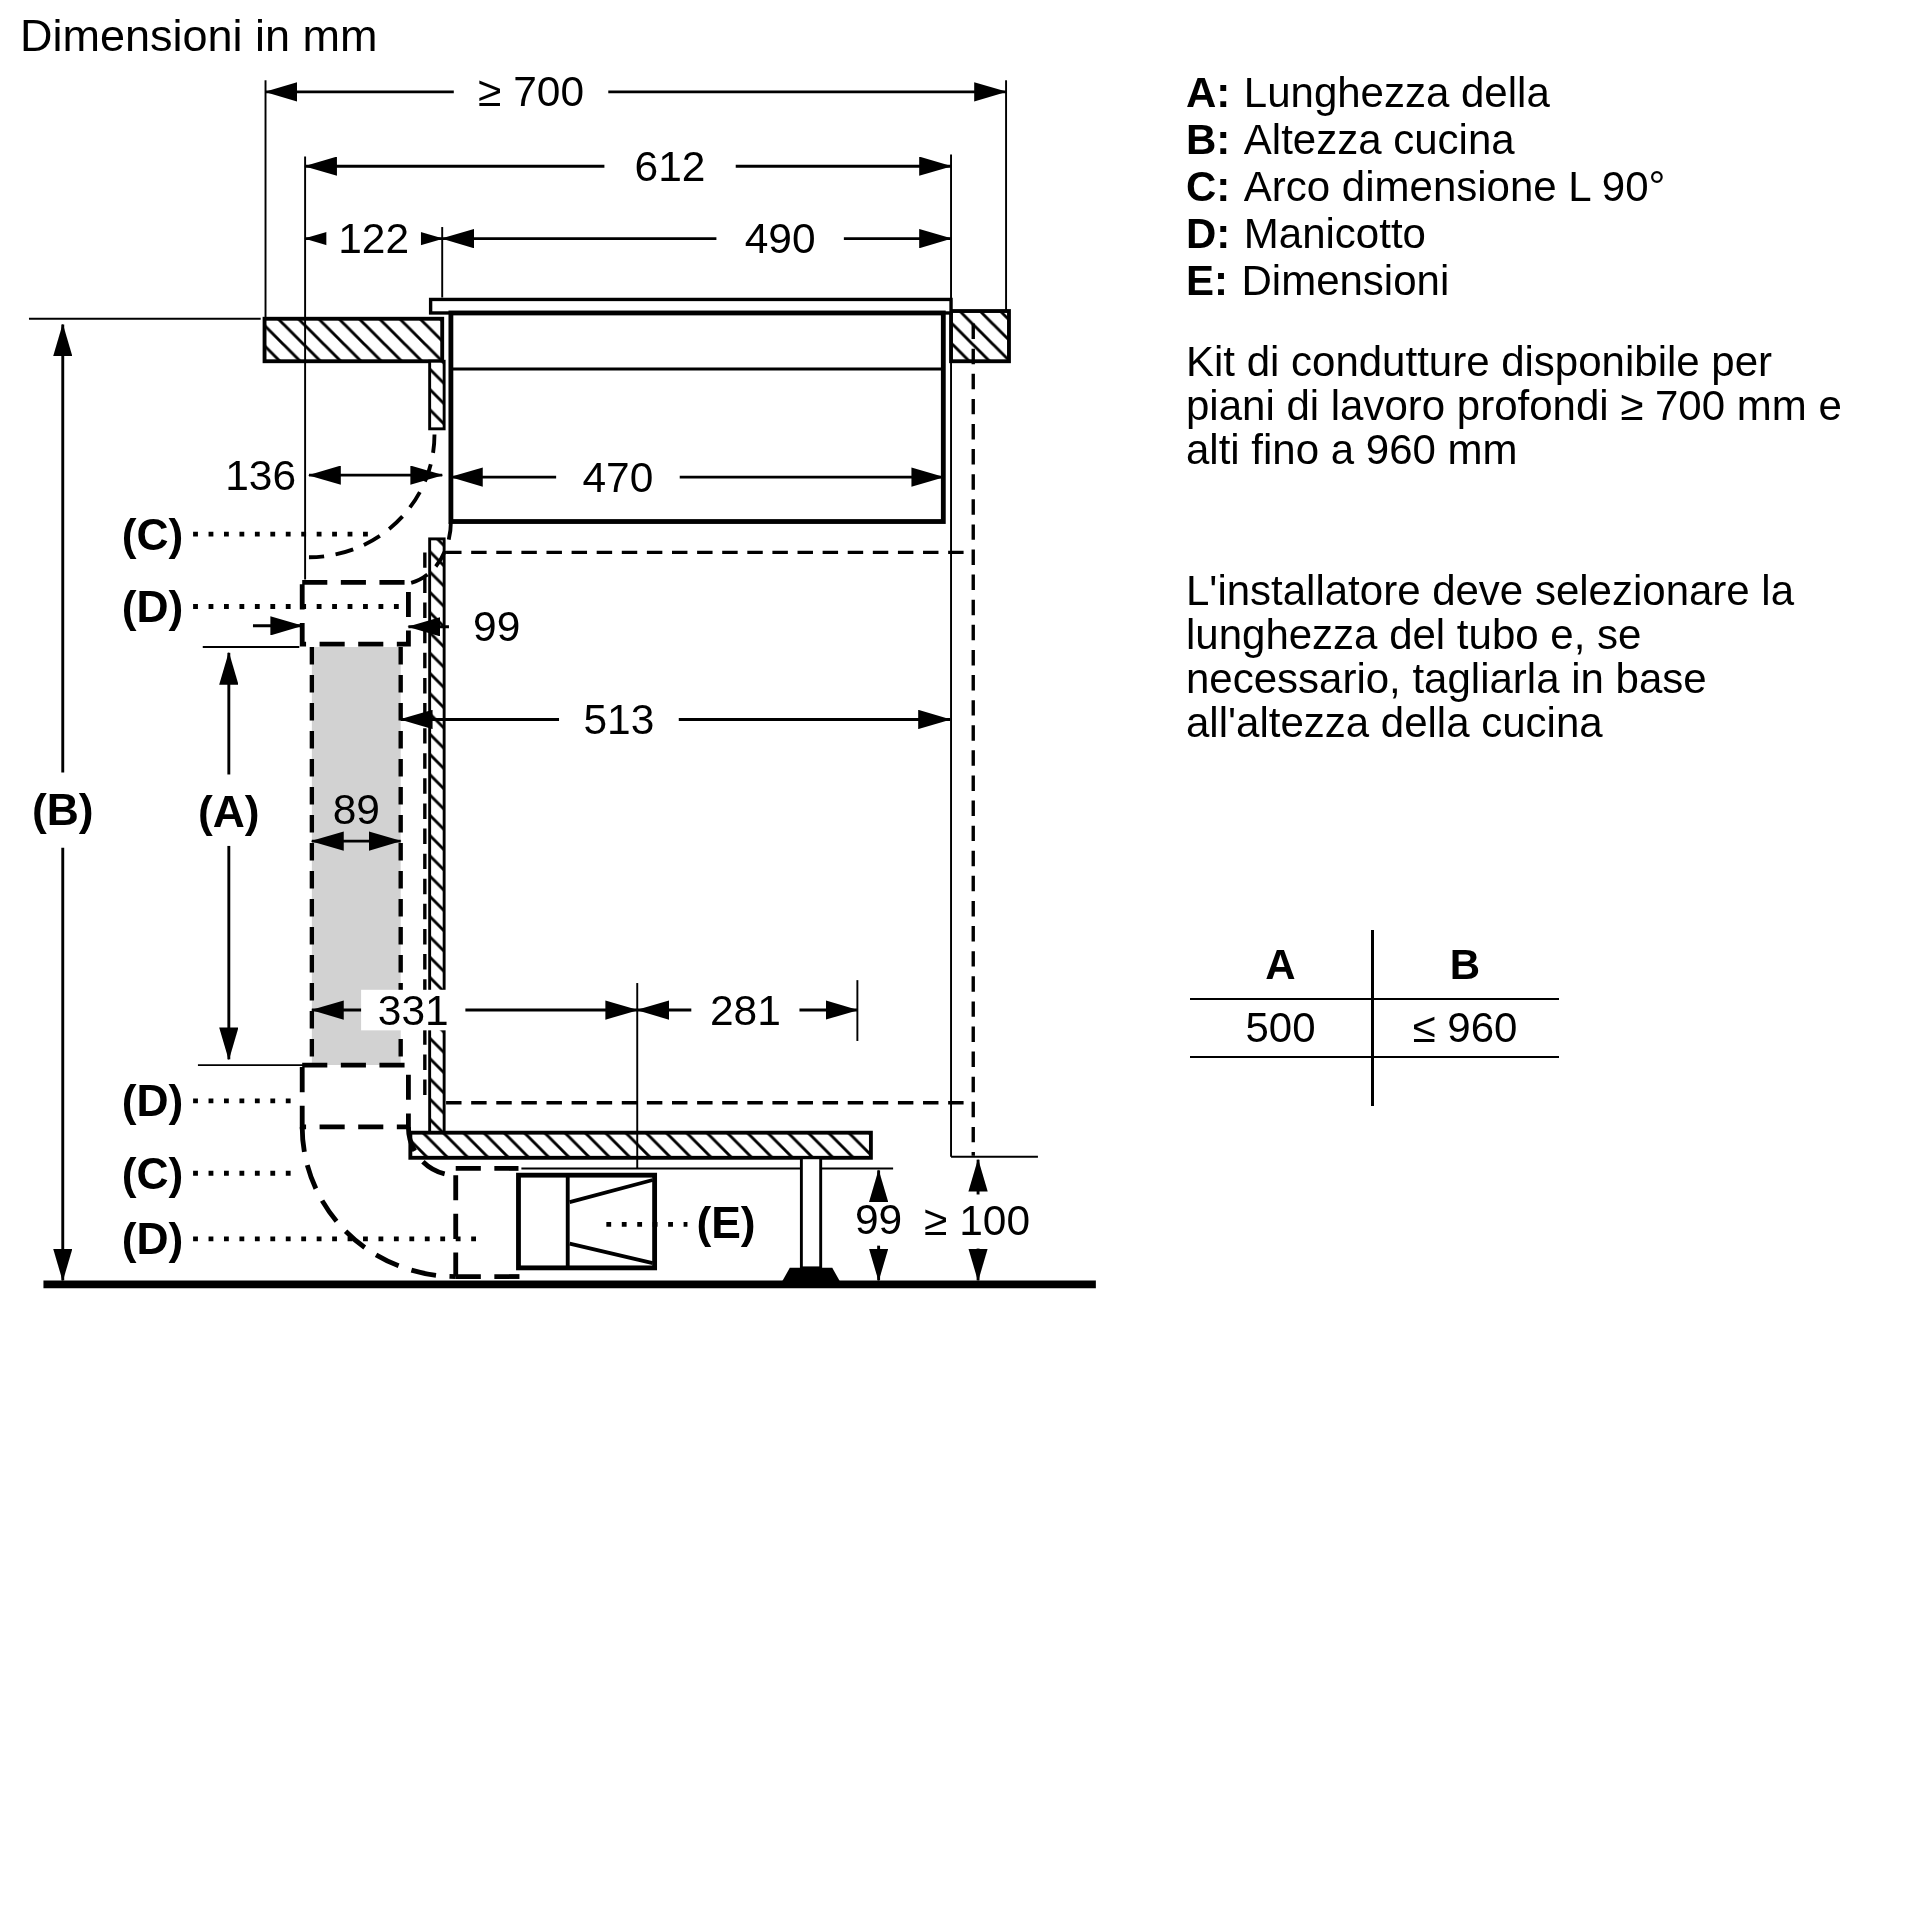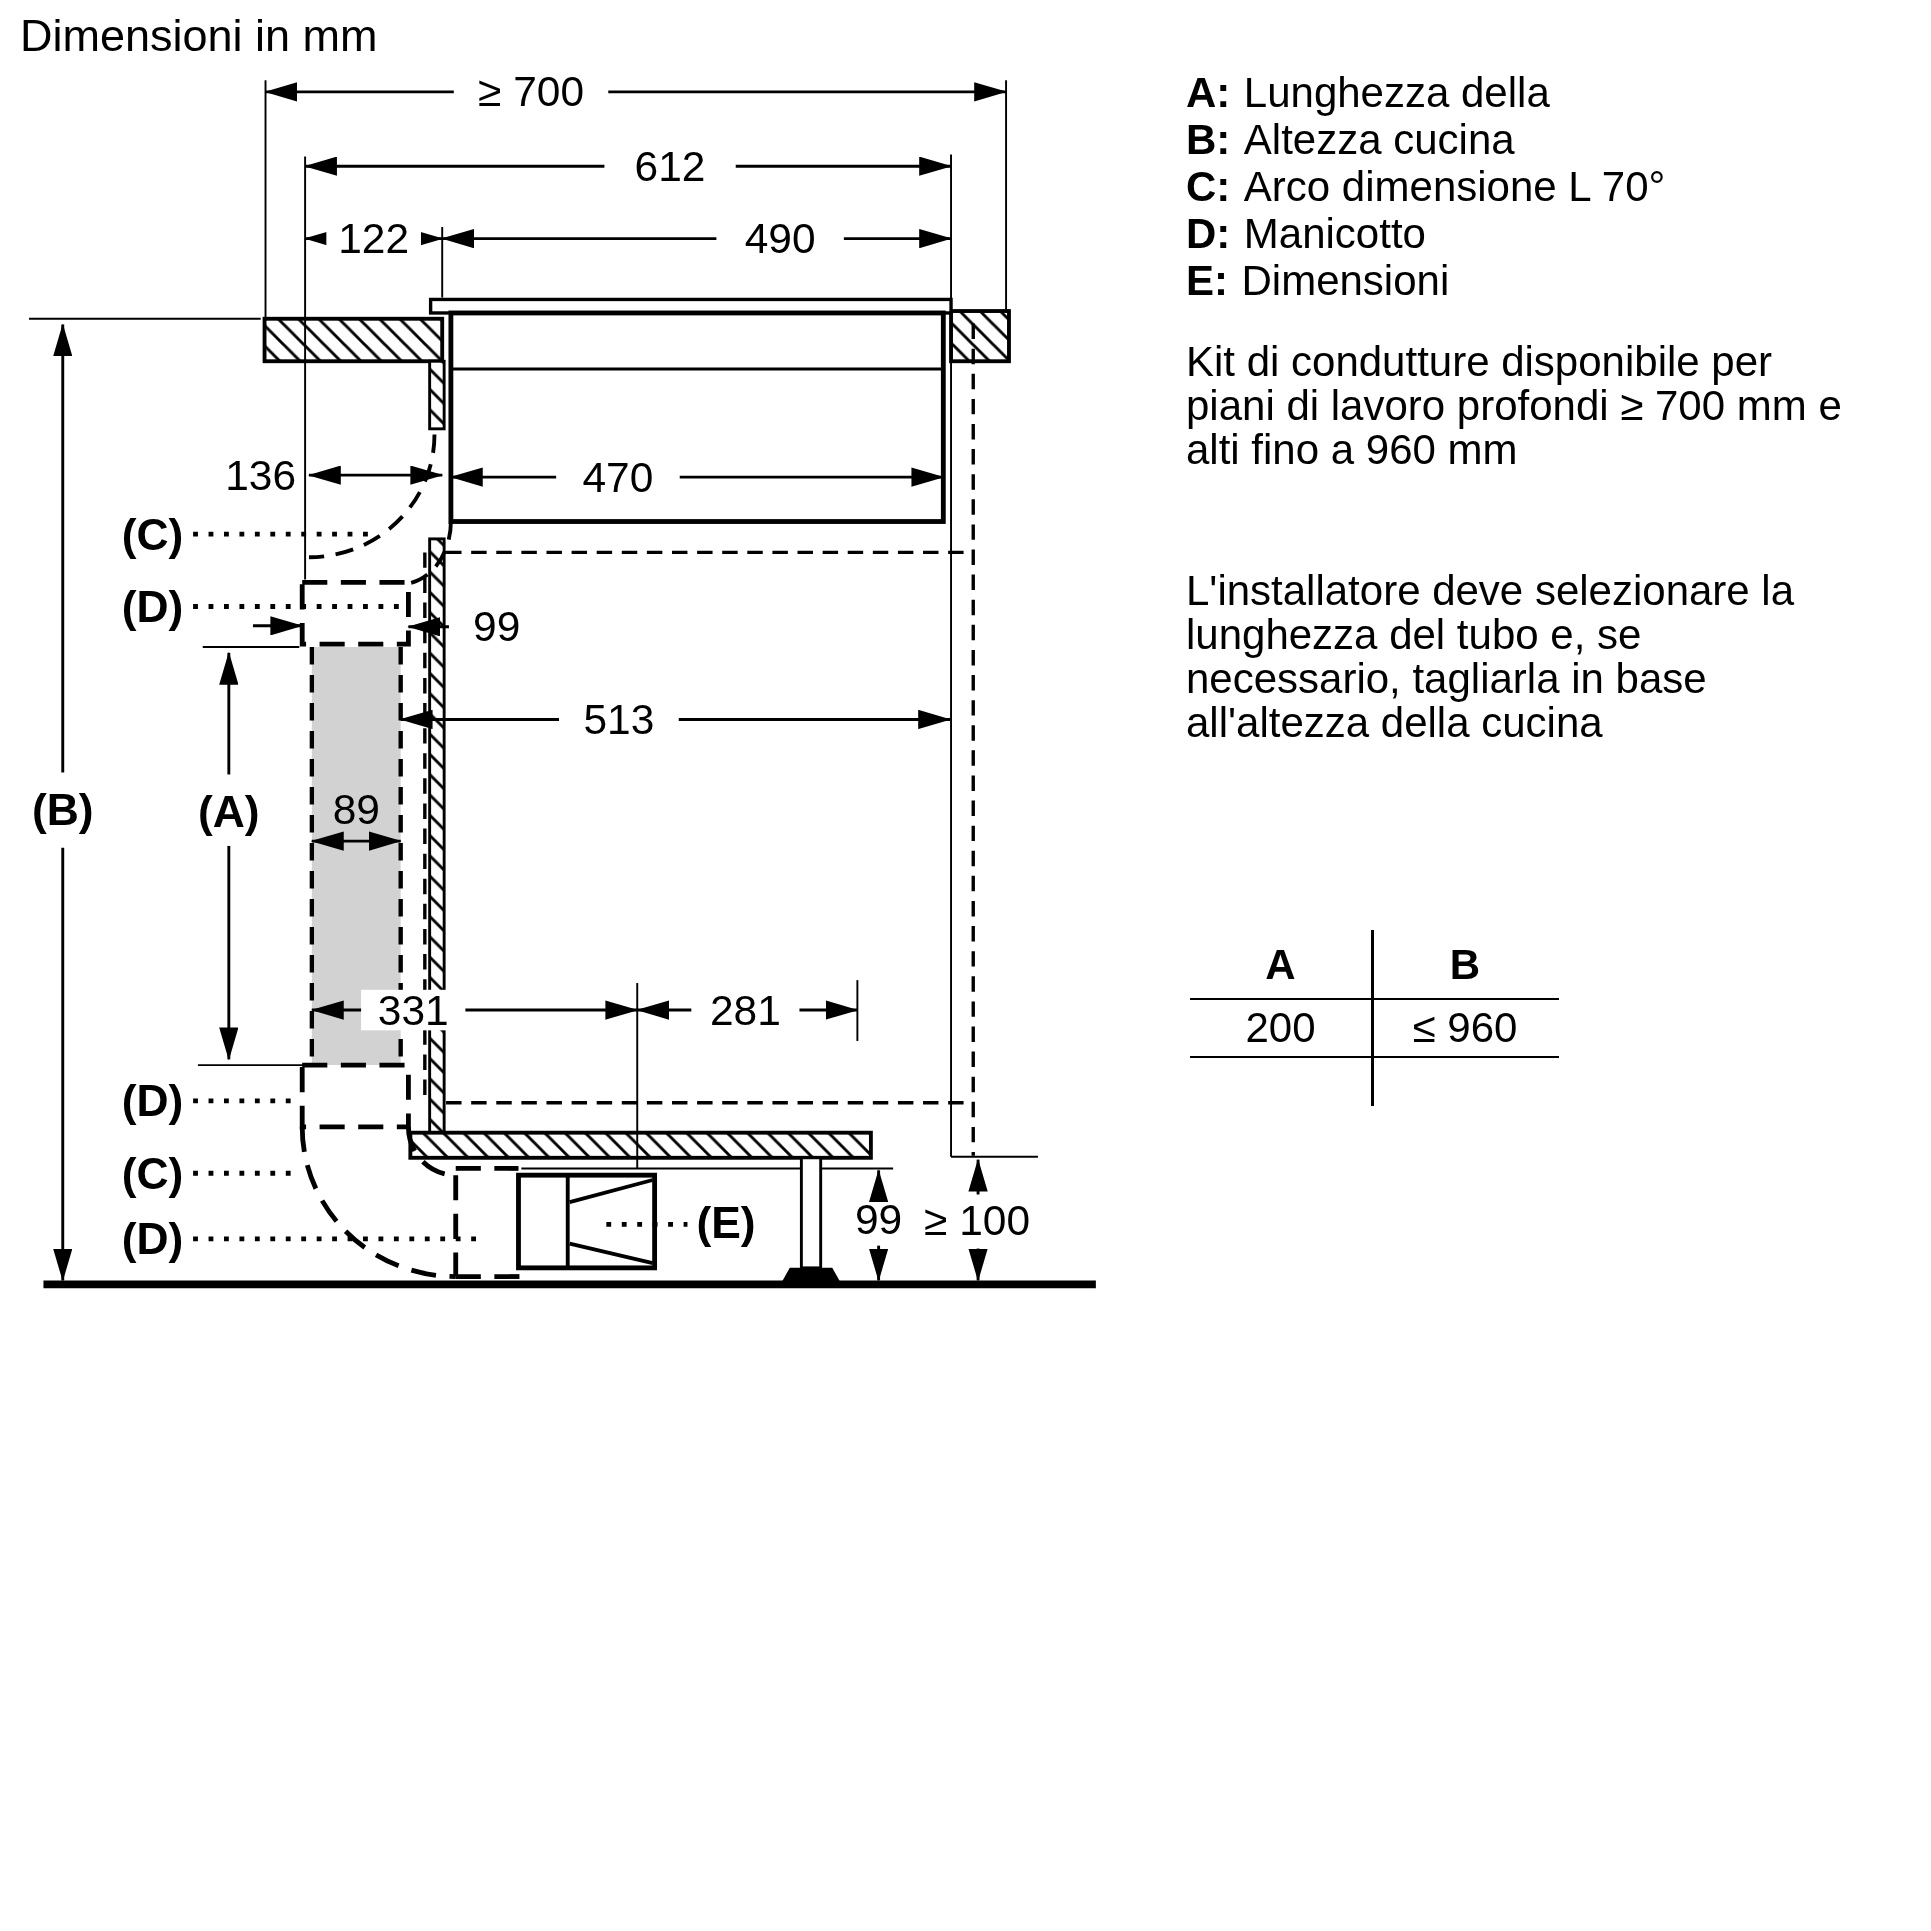--- a/index.html
+++ b/index.html
@@ -190,21 +190,21 @@
     <text class="callout" x="158" y="1140" text-anchor="middle" dominant-baseline="central">(D)</text>
     <text class="callout" x="158" y="1215" text-anchor="middle" dominant-baseline="central">(C)</text>
     <text class="callout" x="158" y="1283" text-anchor="middle" dominant-baseline="central">(D)</text>
     <text class="callout" x="752" y="1266" text-anchor="middle" dominant-baseline="central">(E)</text>
   </g>
 </svg>
 
 <div class="rightcol legend" style="position:absolute;">
   <div class="row"><span class="k">A:</span><span>Lunghezza della</span></div>
   <div class="row"><span class="k">B:</span><span>Altezza cucina</span></div>
-  <div class="row"><span class="k">C:</span><span>Arco dimensione L 70°</span></div>
+  <div class="row"><span class="k">C:</span><span>Arco dimensione L 90°</span></div>
   <div class="row"><span class="k">D:</span><span>Manicotto</span></div>
   <div class="row"><span class="k">E:</span><span>Dimensioni</span></div>
 </div>
 
 <div class="rightcol note note-kit" style="position:absolute;">
   <div>Kit di condutture disponibile per</div>
   <div>piani di lavoro profondi ≥ 700 mm e</div>
   <div>alti fino a 960 mm</div>
 </div>
 
@@ -215,17 +215,17 @@
   <div>all'altezza della cucina</div>
 </div>
 
 <div class="dimtable">
   <div class="vdiv"></div>
   <div class="tr hdr">
     <div class="c1">A</div>
     <div class="c2">B</div>
   </div>
   <div class="tr r1">
-    <div class="c1">200</div>
+    <div class="c1">500</div>
     <div class="c2">≤ 960</div>
   </div>
 </div>
 
 
 </body></html>

